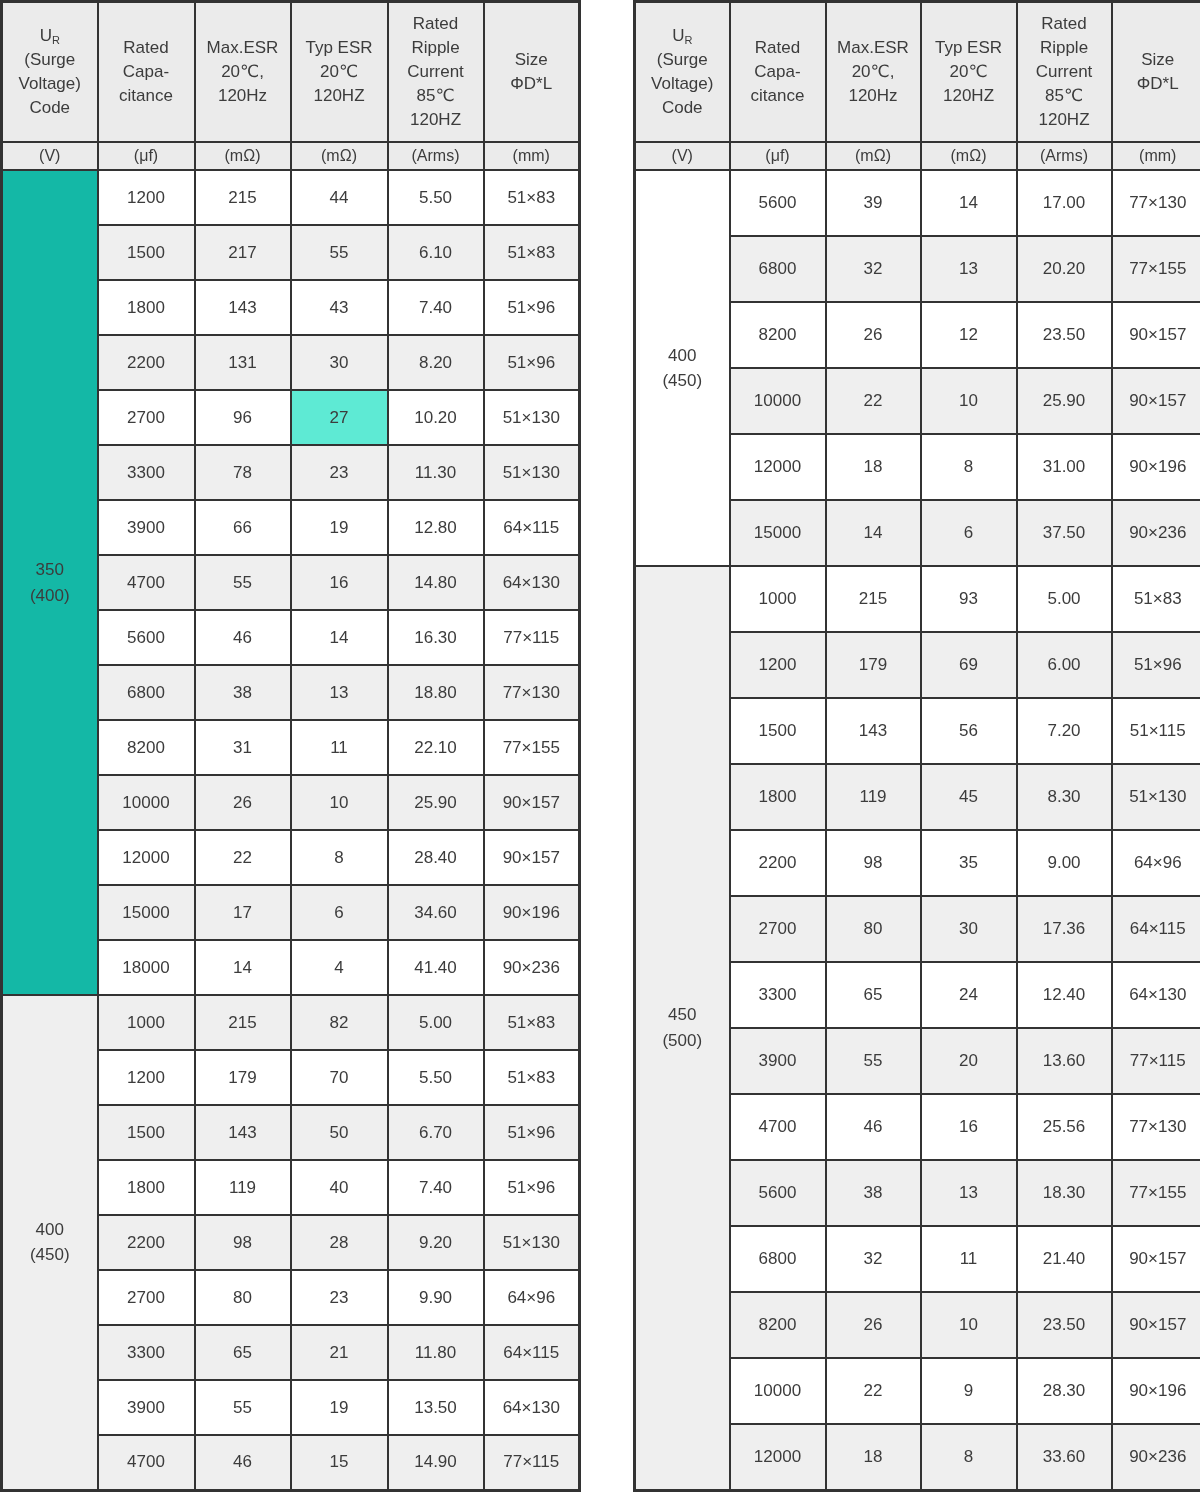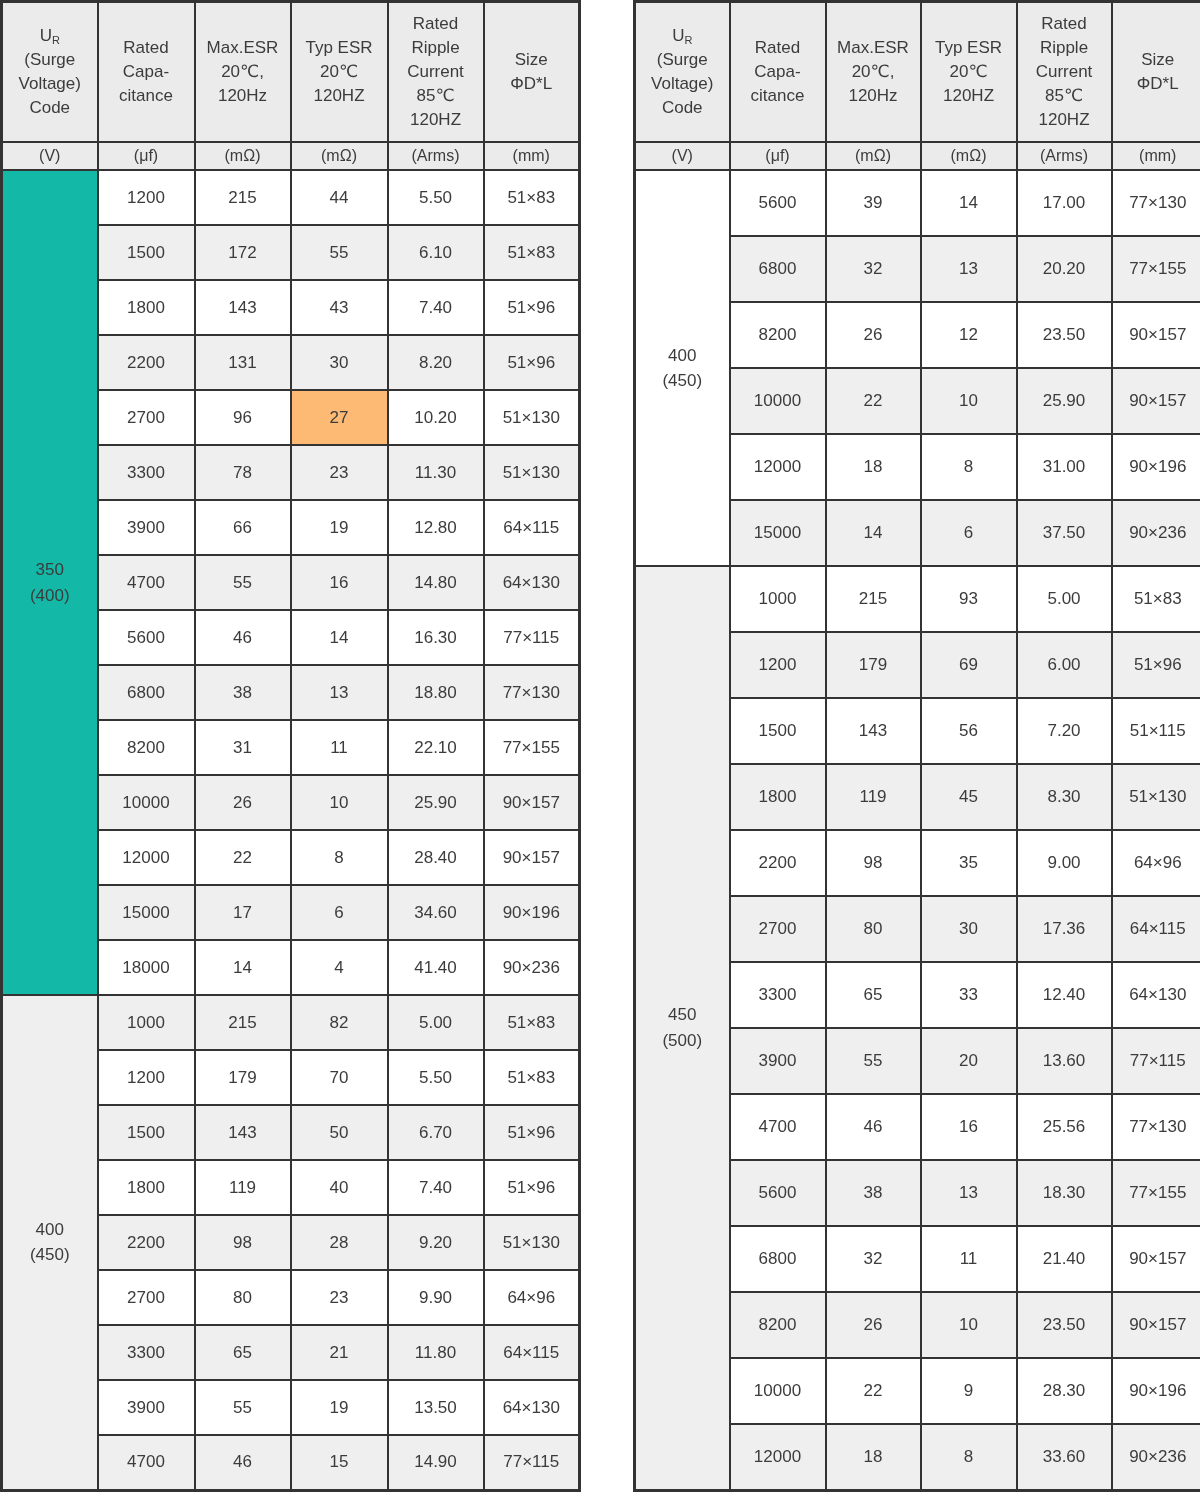--- a/index.html
+++ b/index.html
@@ -115,21 +115,21 @@
             <div>(400)</div>
           </td>
           <td style="background: rgb(255, 255, 255);">1200</td>
           <td style="background: rgb(255, 255, 255);">215</td>
           <td style="background: rgb(255, 255, 255);">44</td>
           <td style="background: rgb(255, 255, 255);">5.50</td>
           <td style="background: rgb(255, 255, 255);">51×83</td>
         </tr>
         <tr>
           <td style="background: rgb(239, 239, 239);">1500</td>
-          <td style="background: rgb(239, 239, 239);">172</td>
+          <td style="background: rgb(239, 239, 239);">217</td>
           <td style="background: rgb(239, 239, 239);">55</td>
           <td style="background: rgb(239, 239, 239);">6.10</td>
           <td style="background: rgb(239, 239, 239);">51×83</td>
         </tr>
         <tr>
           <td style="background: rgb(255, 255, 255);">1800</td>
           <td style="background: rgb(255, 255, 255);">143</td>
           <td style="background: rgb(255, 255, 255);">43</td>
           <td style="background: rgb(255, 255, 255);">7.40</td>
           <td style="background: rgb(255, 255, 255);">51×96</td>
@@ -137,21 +137,21 @@
         <tr>
           <td style="background: rgb(239, 239, 239);">2200</td>
           <td style="background: rgb(239, 239, 239);">131</td>
           <td style="background: rgb(239, 239, 239);">30</td>
           <td style="background: rgb(239, 239, 239);">8.20</td>
           <td style="background: rgb(239, 239, 239);">51×96</td>
         </tr>
         <tr>
           <td style="background: rgb(255, 255, 255);">2700</td>
           <td style="background: rgb(255, 255, 255);">96</td>
-          <td style="background: #fdba74; margin-left: 16px;">27</td>
+          <td style="background: #5eead4; margin-left: 16px;">27</td>
           <td style="background: rgb(255, 255, 255);">10.20</td>
           <td style="background: rgb(255, 255, 255);">51×130</td>
         </tr>
         <tr>
           <td style="background: rgb(239, 239, 239);">3300</td>
           <td style="background: rgb(239, 239, 239);">78</td>
           <td style="background: rgb(239, 239, 239);">23</td>
           <td style="background: rgb(239, 239, 239);">11.30</td>
           <td style="background: rgb(239, 239, 239);">51×130</td>
         </tr>
@@ -419,21 +419,21 @@
         <tr>
           <td style="background: rgb(239, 239, 239);">2700</td>
           <td style="background: rgb(239, 239, 239);">80</td>
           <td style="background: rgb(239, 239, 239);">30</td>
           <td style="background: rgb(239, 239, 239);">17.36</td>
           <td style="background: rgb(239, 239, 239);">64×115</td>
         </tr>
         <tr>
           <td style="background: rgb(255, 255, 255);">3300</td>
           <td style="background: rgb(255, 255, 255);">65</td>
-          <td style="background: rgb(255, 255, 255);">33</td>
+          <td style="background: rgb(255, 255, 255);">24</td>
           <td style="background: rgb(255, 255, 255); margin-left: 48px;">12.40</td>
           <td style="background: rgb(255, 255, 255);">64×130</td>
         </tr>
         <tr>
           <td style="background: rgb(239, 239, 239);">3900</td>
           <td style="background: rgb(239, 239, 239);">55</td>
           <td style="background: rgb(239, 239, 239);">20</td>
           <td style="background: rgb(239, 239, 239);">13.60</td>
           <td style="background: rgb(239, 239, 239);">77×115</td>
         </tr>

